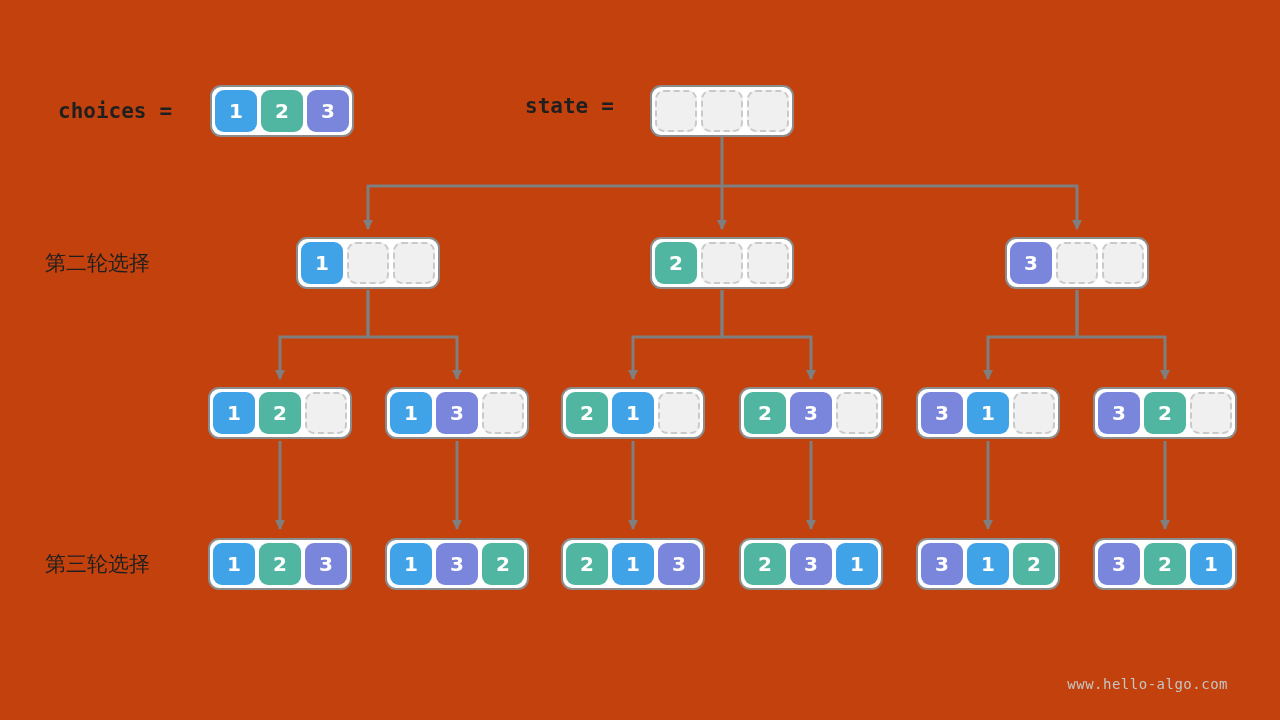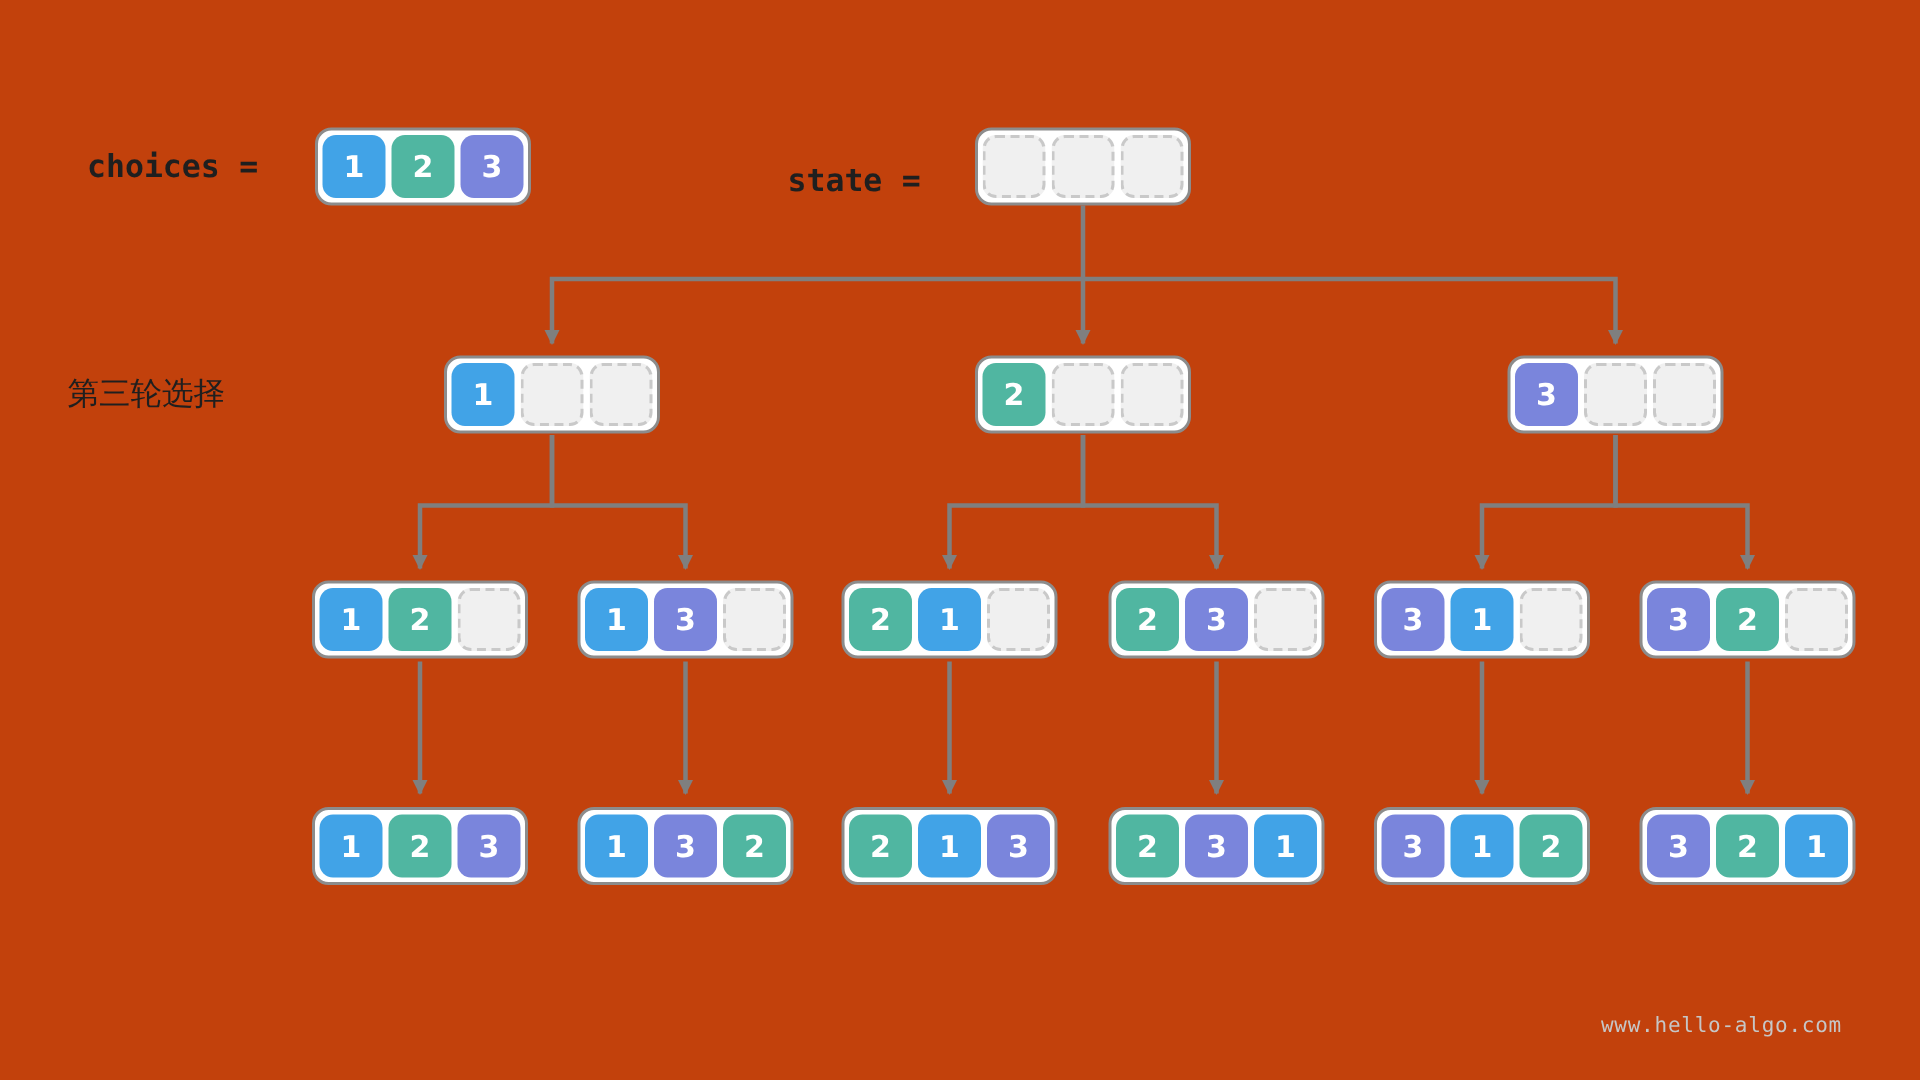--- a/index.html
+++ b/index.html
@@ -125,31 +125,31 @@
   <div class="eq-label" style="left:58px; top:85px;">
     <span>choices</span>
     <span>=</span>
   </div>
   <div class="state-box" style="left:210px; top:85px;">
       <span class="cell" style="background: rgb(65, 163, 231);">1</span>
       <span class="cell" style="background: rgb(80, 182, 161);">2</span>
       <span class="cell" style="background: rgb(122, 133, 220);">3</span>
     </div>
 
-  <div class="eq-label" style="left:525px; top:94px;">
+  <div class="eq-label" style="left:525px; top:80px;">
     <span>state</span>
     <span>=</span>
   </div>
   <div class="state-box" style="left:650px; top:85px;">
       <span class="cell empty"></span>
       <span class="cell empty"></span>
       <span class="cell empty"></span>
     </div>
 
-  <div class="row-label" style="top:237px;">第三轮选择</div>
+  <div class="row-label" style="top:237px;">第二轮选择</div>
   <div class="state-box" style="left:296px; top:237px;">
       <span class="cell" style="background: rgb(65, 163, 231);">1</span>
       <span class="cell empty"></span>
       <span class="cell empty"></span>
     </div>
   <div class="state-box" style="left:650px; top:237px;">
       <span class="cell" style="background: rgb(80, 182, 161);">2</span>
       <span class="cell empty"></span>
       <span class="cell empty"></span>
     </div>
@@ -183,20 +183,21 @@
       <span class="cell" style="background: rgb(122, 133, 220);">3</span>
       <span class="cell" style="background: rgb(65, 163, 231);">1</span>
       <span class="cell empty"></span>
     </div>
   <div class="state-box" style="left:1093px; top:387px;">
       <span class="cell" style="background: rgb(122, 133, 220);">3</span>
       <span class="cell" style="background: rgb(80, 182, 161);">2</span>
       <span class="cell empty"></span>
     </div>
 
+  <div class="row-label" style="top:538px;">第三轮选择</div>
   <div class="state-box" style="left:208px; top:538px;">
       <span class="cell" style="background: rgb(65, 163, 231);">1</span>
       <span class="cell" style="background: rgb(80, 182, 161);">2</span>
       <span class="cell" style="background: rgb(122, 133, 220);">3</span>
     </div>
   <div class="state-box" style="left:385px; top:538px;">
       <span class="cell" style="background: rgb(65, 163, 231);">1</span>
       <span class="cell" style="background: rgb(122, 133, 220);">3</span>
       <span class="cell" style="background: rgb(80, 182, 161);">2</span>
     </div>

